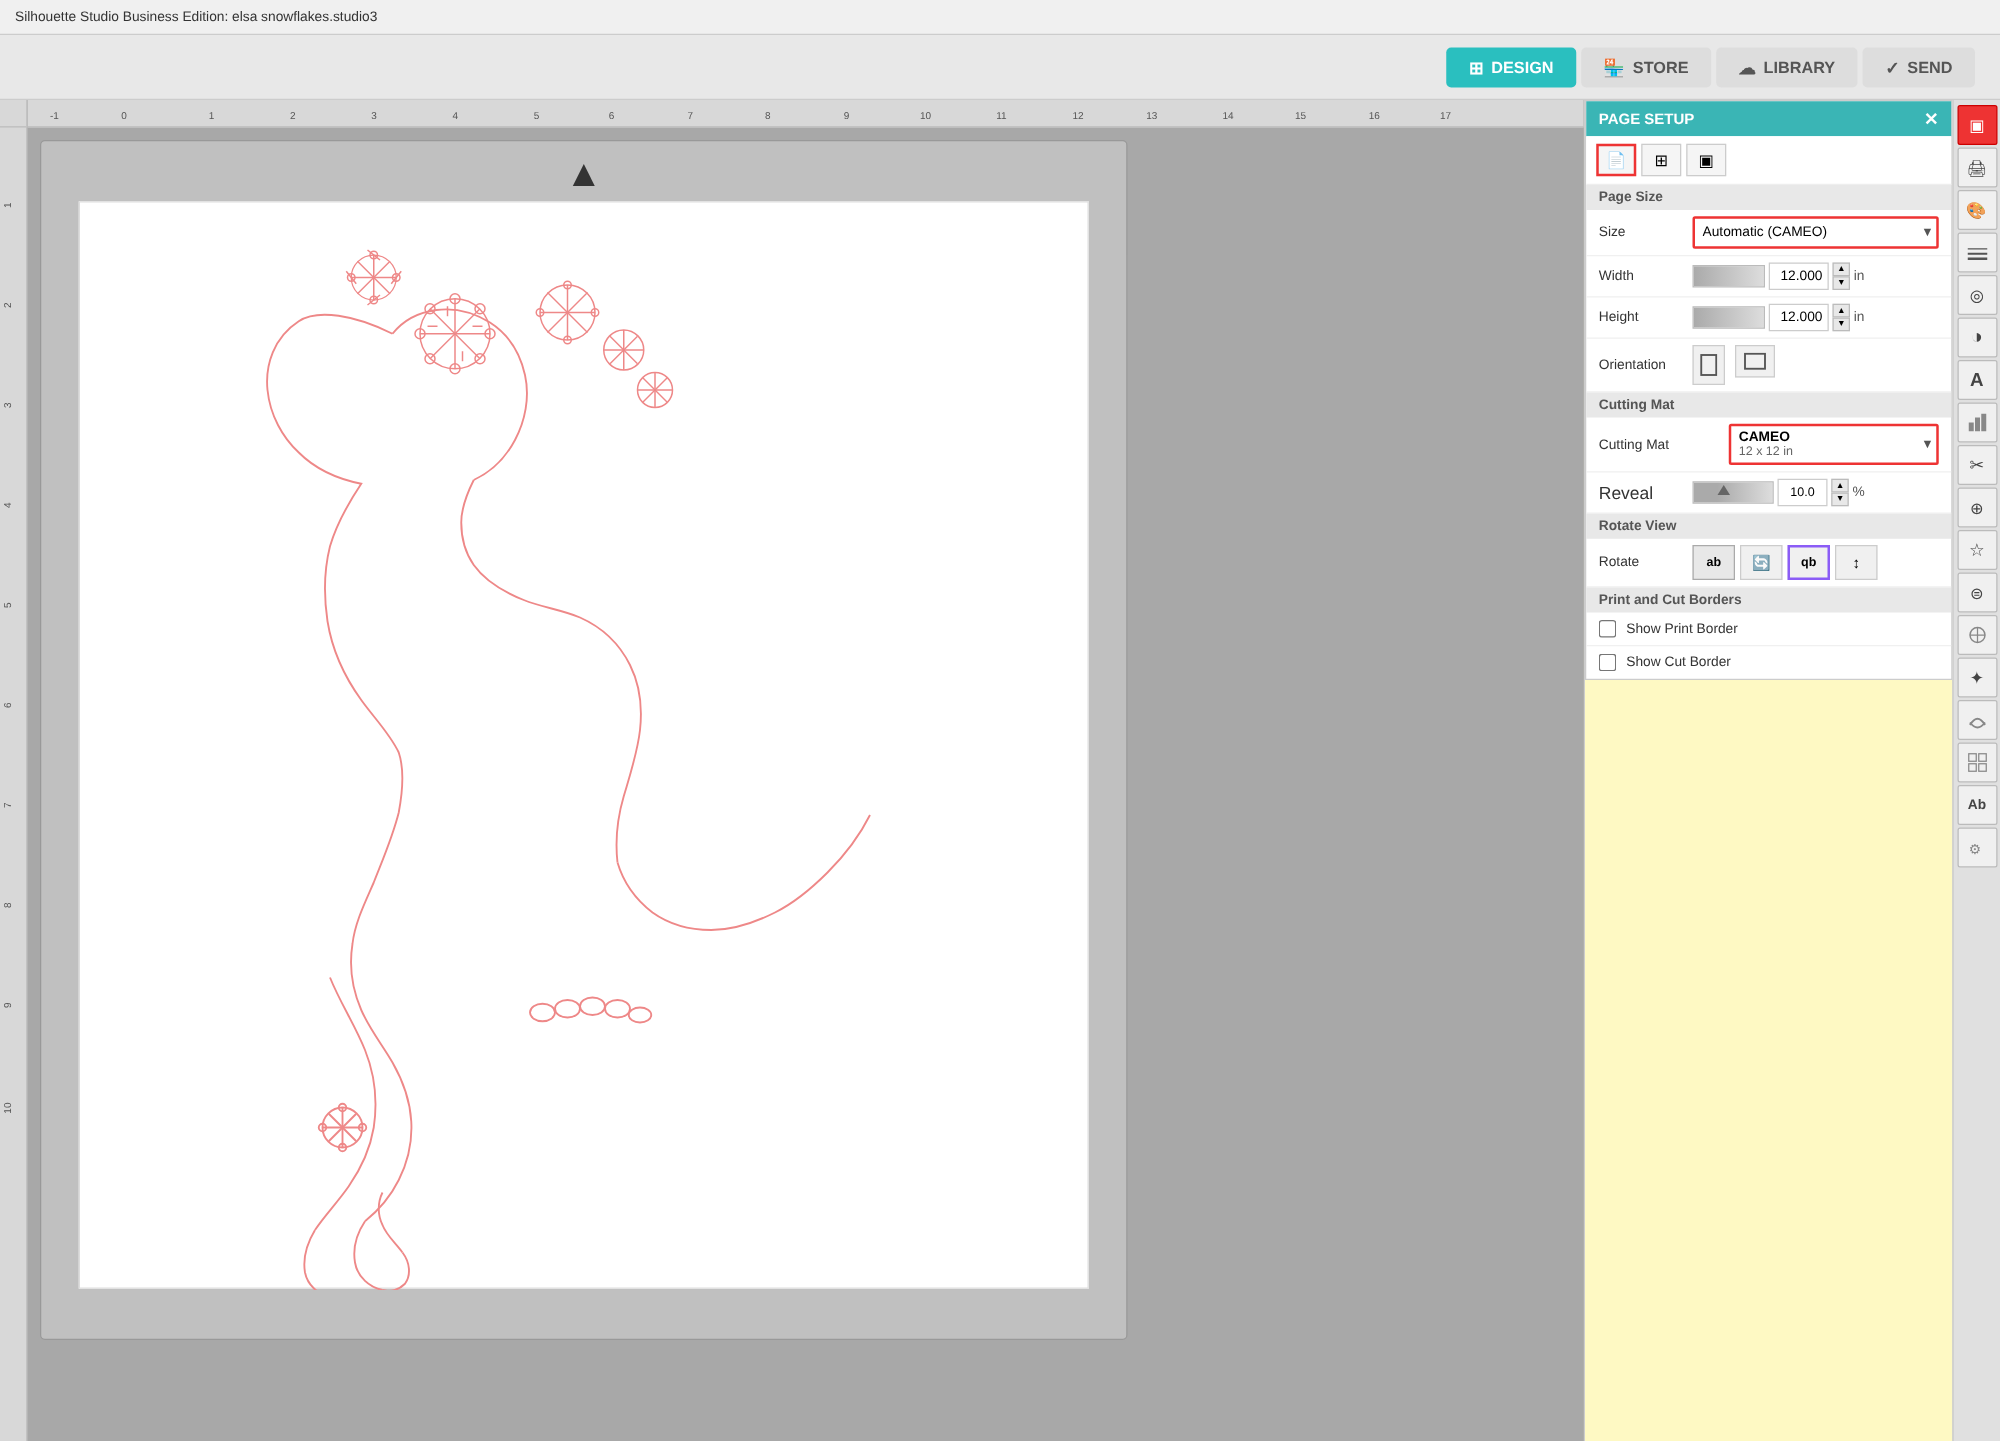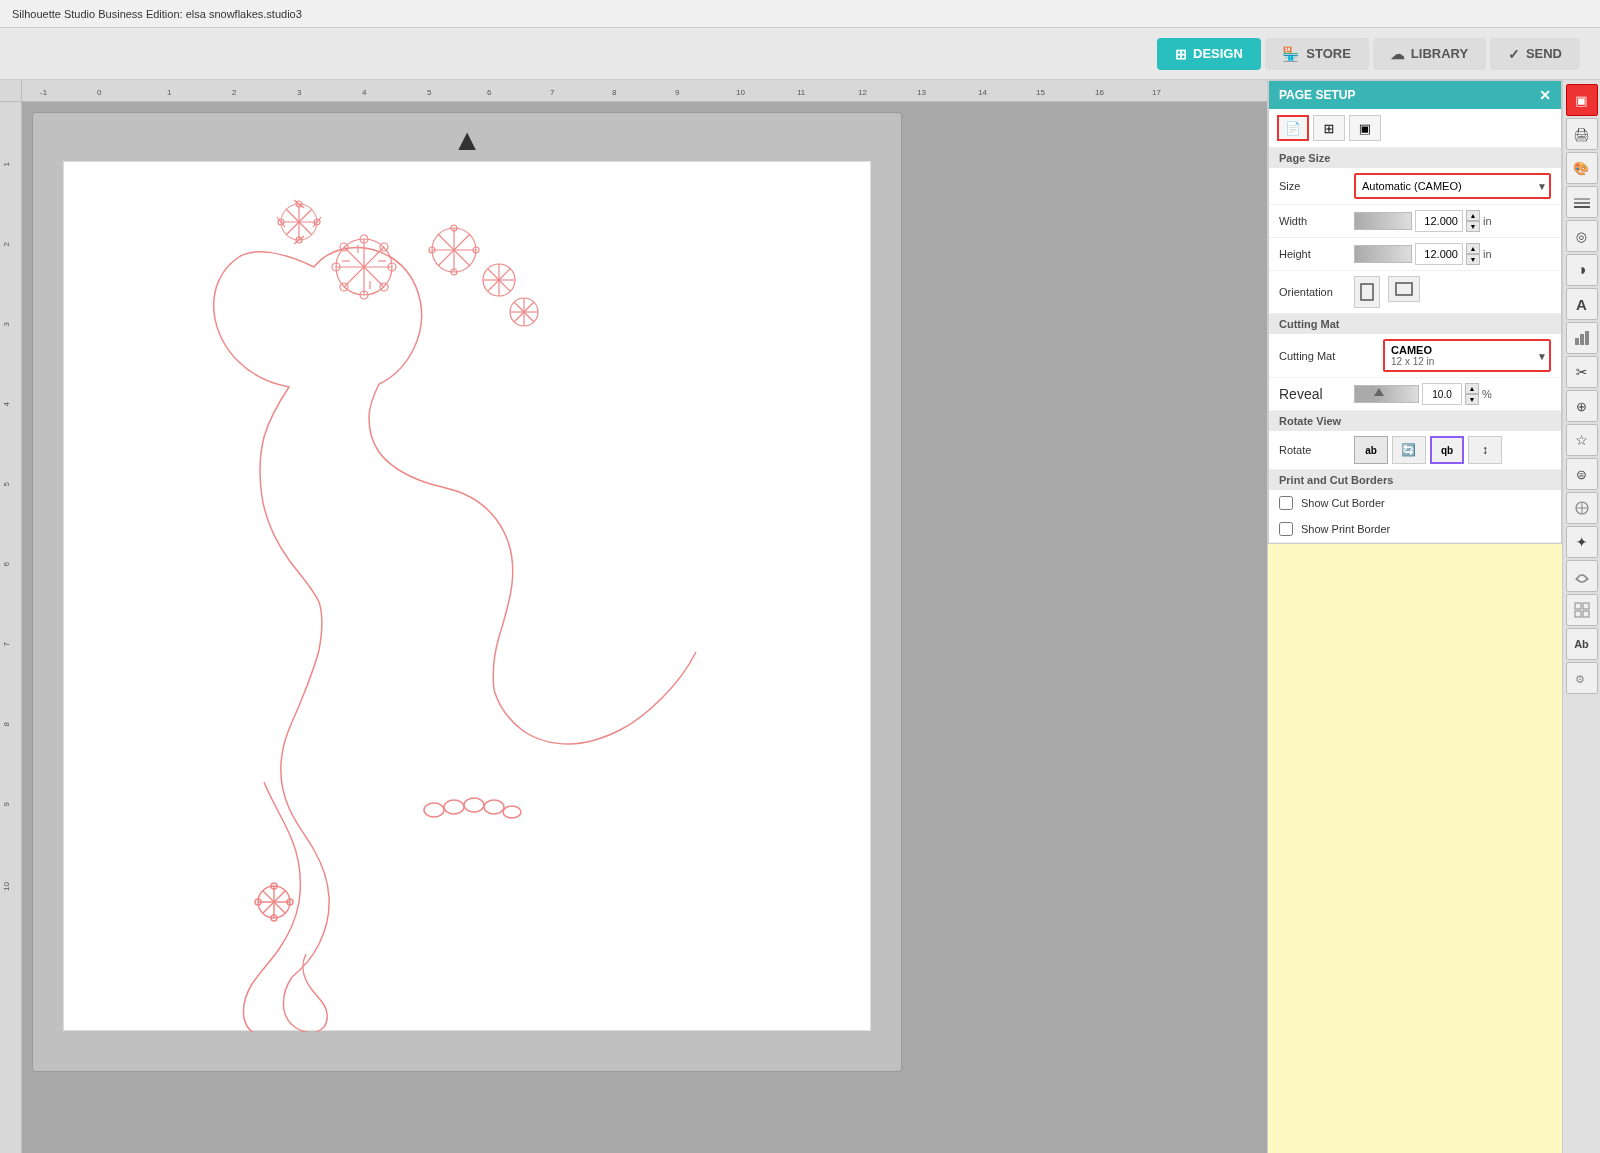--- a/index.html
+++ b/index.html
@@ -531,28 +531,28 @@
         <div style="display:flex; gap:4px;">
           <button style="width:34px; height:28px; border:1px solid #aaa; background:#e8e8e8; cursor:pointer; font-size:10px; font-weight:bold; display:flex; align-items:center; justify-content:center;">ab</button>
           <button style="width:34px; height:28px; border:1px solid #ccc; background:#f0f0f0; cursor:pointer; font-size:12px; display:flex; align-items:center; justify-content:center;">🔄</button>
           <button style="width:34px; height:28px; border:2px solid #8b5cf6; background:#f0f0f0; cursor:pointer; font-size:10px; font-weight:bold; display:flex; align-items:center; justify-content:center;">qb</button>
           <button style="width:34px; height:28px; border:1px solid #ccc; background:#f0f0f0; cursor:pointer; font-size:12px; display:flex; align-items:center; justify-content:center;">↕</button>
         </div>
       </div>
 
       <div class="section-header" style="background:#e8e8e8; padding:4px 10px; font-size:11px; color:#555;">Print and Cut Borders</div>
 
+      <div class="checkbox-row" style="display:flex; align-items:center; gap:8px; padding:6px 10px; border-bottom:1px solid #f0f0f0;">
+        <input type="checkbox" id="printBorder" style="width: 14px; height: 14px; cursor: pointer;">
+        <label for="printBorder" style="font-size:11px; color:#333;">Show Print Border</label>
+      </div>
+
       <div class="checkbox-row" style="display:flex; align-items:center; gap:8px; padding:6px 10px;">
         <input type="checkbox" id="cutBorder" style="width: 14px; height: 14px; cursor: pointer;">
         <label for="cutBorder" style="font-size:11px; color:#333;">Show Cut Border</label>
-      </div>
-
-      <div class="checkbox-row" style="display:flex; align-items:center; gap:8px; padding:6px 10px; border-bottom:1px solid #f0f0f0;">
-        <input type="checkbox" id="printBorder" style="width: 14px; height: 14px; cursor: pointer;">
-        <label for="printBorder" style="font-size:11px; color:#333;">Show Print Border</label>
       </div>
 
     </div>
 
   </div>
 
   <div id="right-toolbar" style="width:38px; background:#e0e0e0; border-left:1px solid #ccc; display:flex; flex-direction:column; align-items:center; padding:4px 0; gap:2px; overflow-y:auto;">
 
     <button class="tool-btn active-tool" style="width:32px; height:32px; border:1px solid #c00; background:#e33; cursor:pointer; display:flex; align-items:center; justify-content:center; font-size:13px; color:white; border-radius:2px;">▣</button>
 

